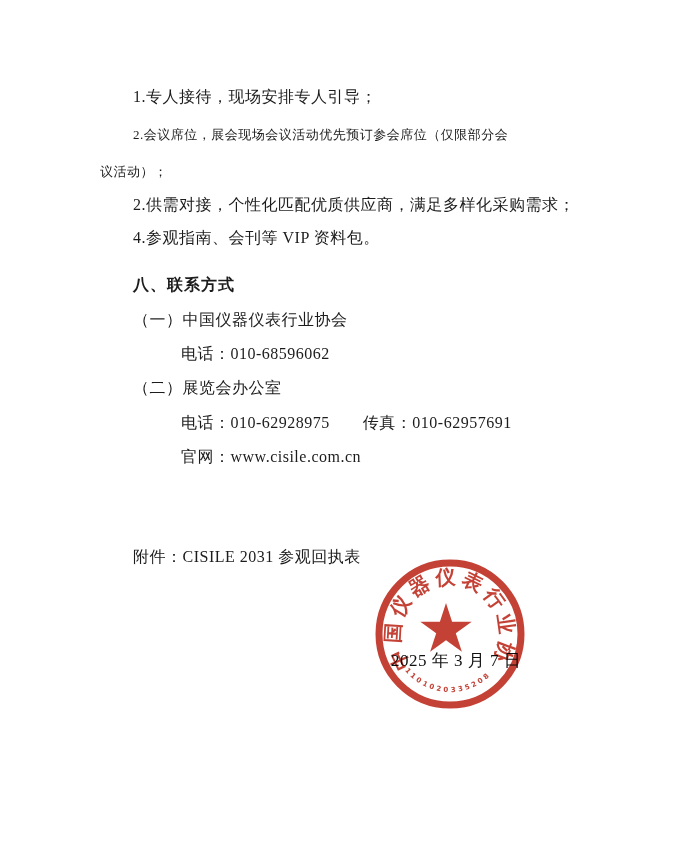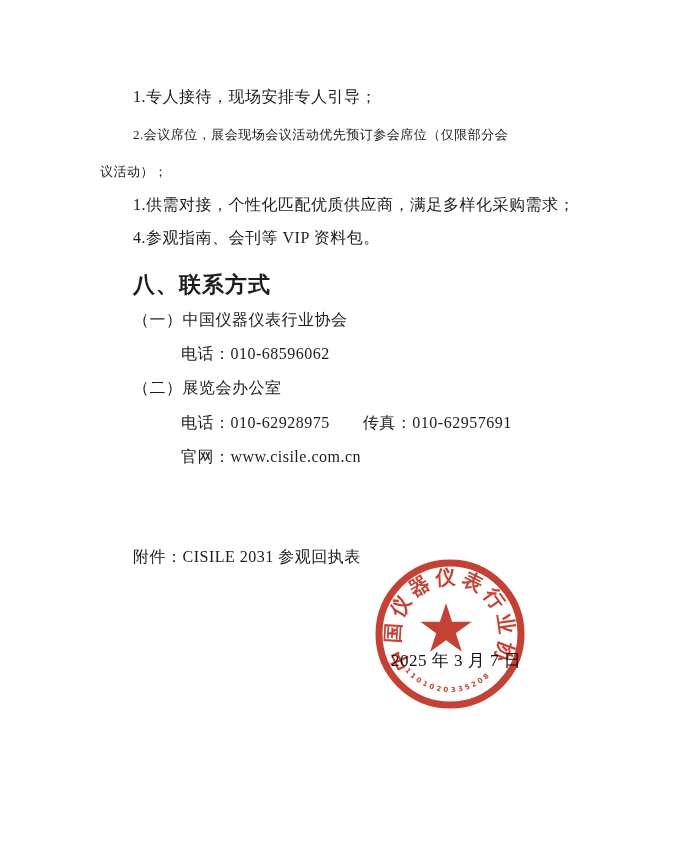--- a/index.html
+++ b/index.html
@@ -32,21 +32,21 @@
     width: 486px;
     font-size: 13px;
     line-height: 37px;
     letter-spacing: 0.5px;
     text-indent: 33px;
     white-space: pre-wrap;
   }
   .heading {
     font-family: "Liberation Sans", "DejaVu Sans", sans-serif;
     font-weight: bold;
-    font-size: 22px;
+    font-size: 16px;
     letter-spacing: 1px;
   }
   .date-line {
     position: absolute;
     left: 391px;
     top: 649px;
     font-size: 17px;
     letter-spacing: 0.5px;
     color: #111111;
     white-space: pre;
@@ -70,21 +70,21 @@
 </head>
 <body>
 
 <div class="page">
 
   <div class="line indent-2" style="top:87px">1.专人接待，现场安排专人引导；</div>
 
   <div class="para-wrap">2.会议席位，展会现场会议活动优先预订参会席位（仅限部分会
 议活动）；</div>
 
-  <div class="line indent-2" style="top:195px">1.供需对接，个性化匹配优质供应商，满足多样化采购需求；</div>
+  <div class="line indent-2" style="top:195px">2.供需对接，个性化匹配优质供应商，满足多样化采购需求；</div>
 
   <div class="line indent-2" style="top:228px">4.参观指南、会刊等 VIP 资料包。</div>
 
   <div class="line indent-2 heading" style="top:275px">八、联系方式</div>
 
   <div class="line indent-2" style="top:310px">（一）中国仪器仪表行业协会</div>
 
   <div class="line indent-5" style="top:344px">电话：010-68596062</div>
 
   <div class="line indent-2" style="top:378px">（二）展览会办公室</div>

